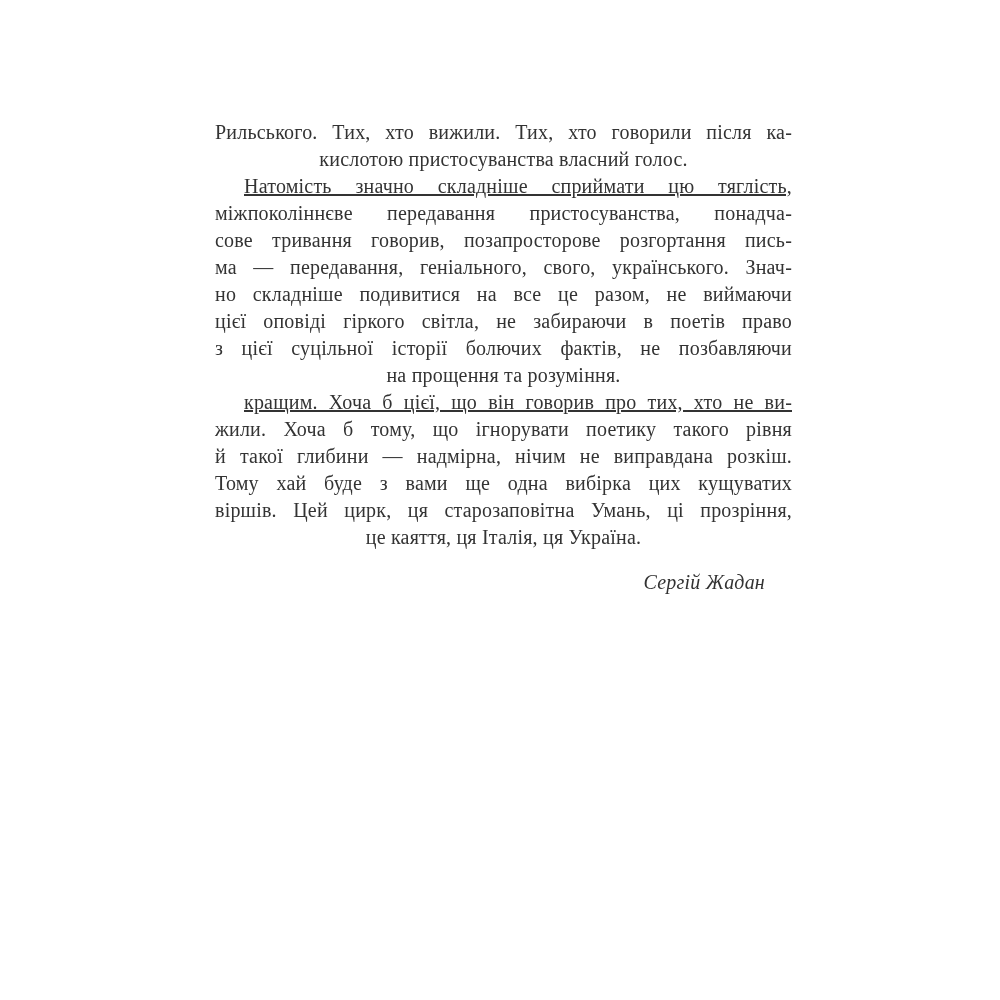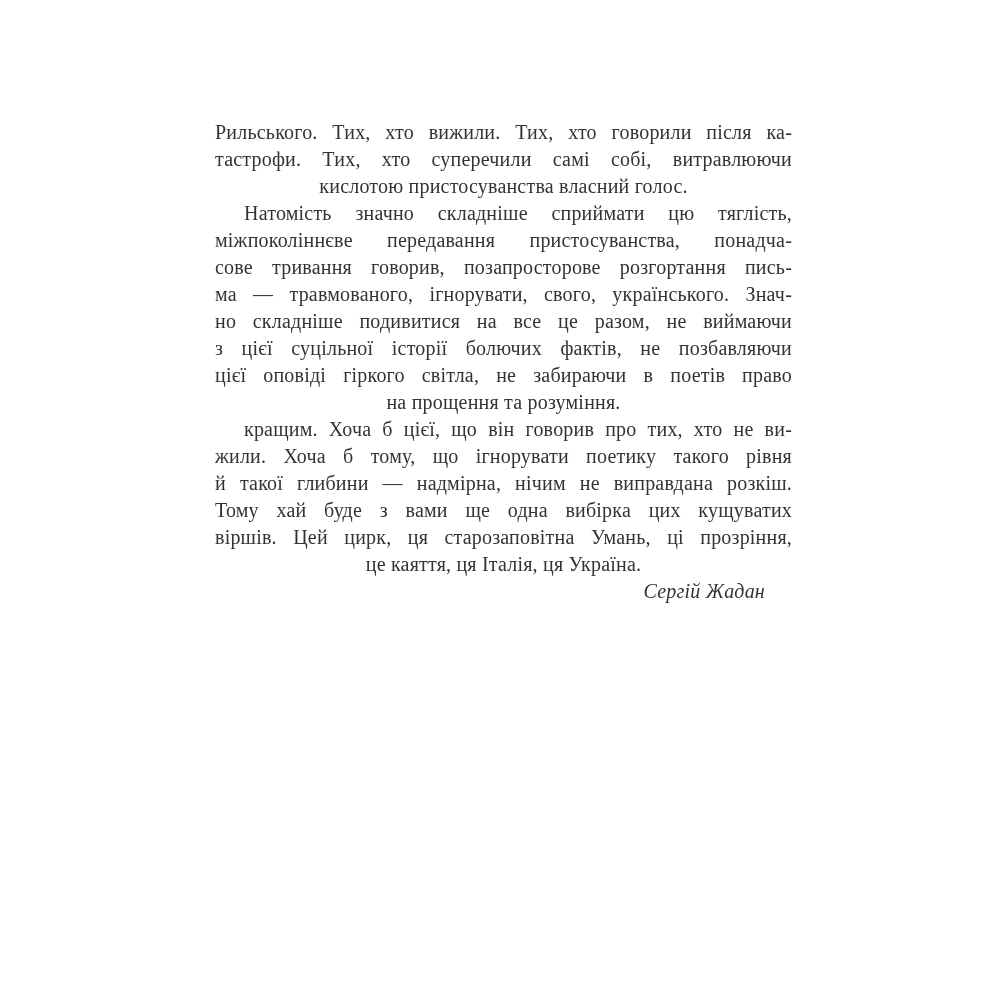--- a/index.html
+++ b/index.html
@@ -38,50 +38,50 @@
     white-space: nowrap;
     text-align: center;
   }
   .line.just {
     white-space: normal;
     text-align: justify;
     text-align-last: justify;
   }
   .paragraph.indented .line:first-child {
     text-indent: 29px;
+    text-decoration: underline;
   }
   .signature {
-    margin-top: 0px;
+    margin-top: 18px;
     height: 27px;
     text-align: right;
     padding-right: 27px;
     font-style: italic;
     font-size: 20px;
     line-height: 27px;
   }
 </style>
 </head>
 <body style="background: rgb(255, 255, 255); color: rgb(51, 51, 51);">
 
 <div class="page">
   <div class="text-block">
     <div id="paragraphs">
         <div class="paragraph">
           <div class="line just">Рильського. Тих, хто вижили. Тих, хто говорили після ка-</div>
-          <div class="line just">тастрофи. Тих, хто суперечили самі собі, витравлюючи</div>
           <div class="line">кислотою пристосуванства власний голос.</div>
         </div>
         <div class="paragraph indented">
           <div class="line just">Натомість значно складніше сприймати цю тяглість,</div>
           <div class="line just">міжпоколіннєве передавання пристосуванства, понадча-</div>
           <div class="line just">сове тривання говорив, позапросторове розгортання пись-</div>
-          <div class="line just">ма — травмованого, ігнорувати, свого, українського. Знач-</div>
+          <div class="line just">ма — передавання, геніального, свого, українського. Знач-</div>
           <div class="line just">но складніше подивитися на все це разом, не виймаючи</div>
+          <div class="line just">цієї оповіді гіркого світла, не забираючи в поетів право</div>
           <div class="line just">з цієї суцільної історії болючих фактів, не позбавляючи</div>
-          <div class="line just">цієї оповіді гіркого світла, не забираючи в поетів право</div>
           <div class="line">на прощення та розуміння.</div>
         </div>
         <div class="paragraph indented">
           <div class="line just">кращим. Хоча б цієї, що він говорив про тих, хто не ви-</div>
           <div class="line just">жили. Хоча б тому, що ігнорувати поетику такого рівня</div>
           <div class="line just">й такої глибини — надмірна, нічим не виправдана розкіш.</div>
           <div class="line just">Тому хай буде з вами ще одна вибірка цих кущуватих</div>
           <div class="line just">віршів. Цей цирк, ця старозаповітна Умань, ці прозріння,</div>
           <div class="line">це каяття, ця Італія, ця Україна.</div>
         </div>

